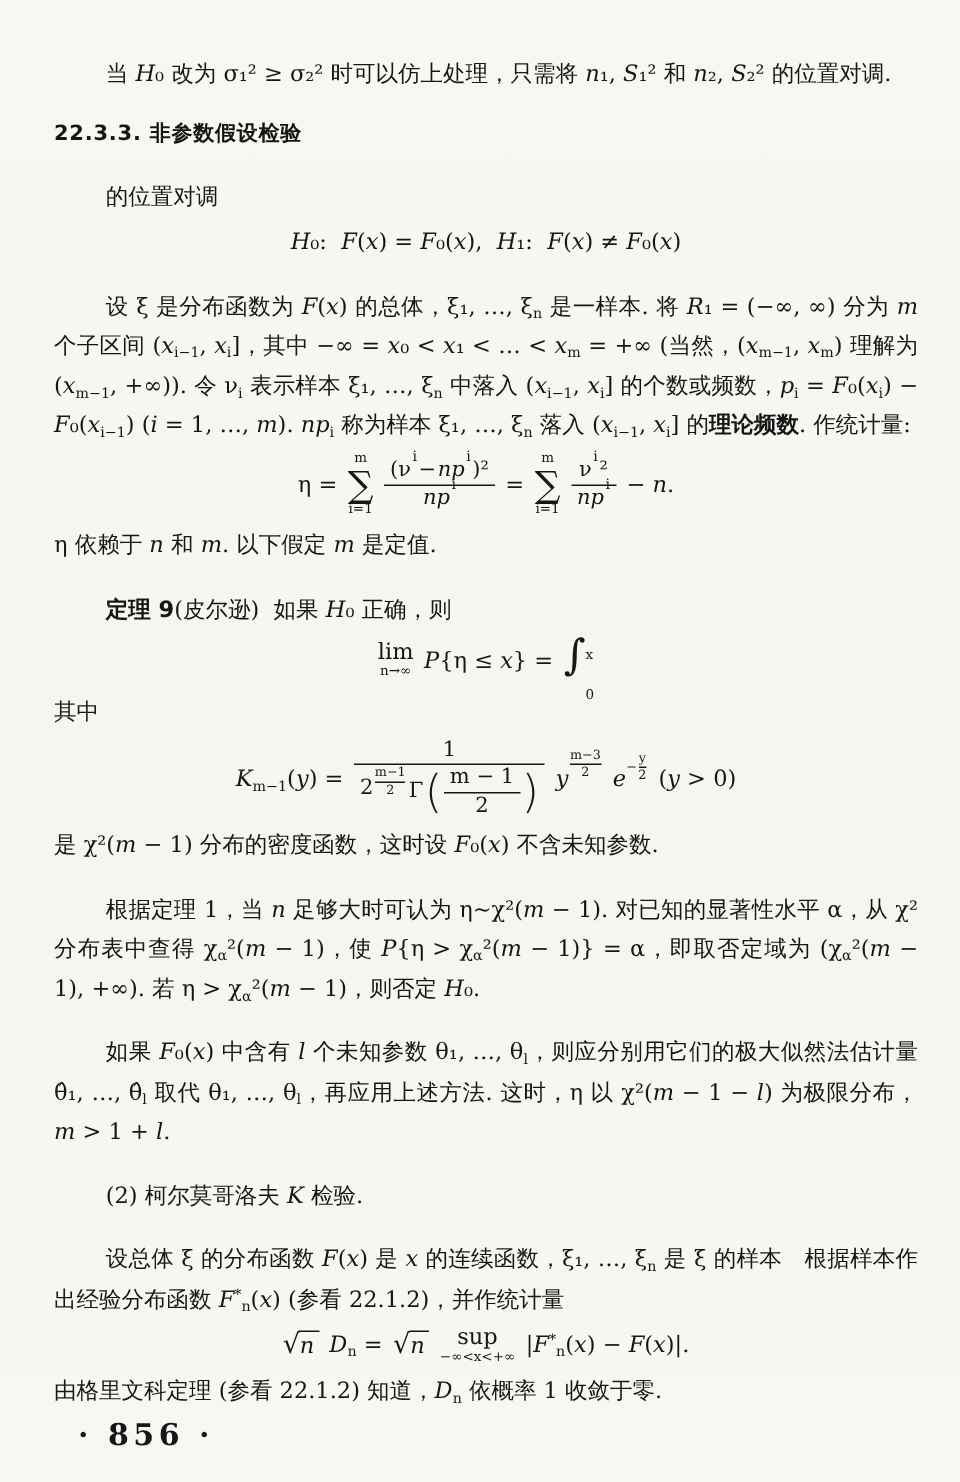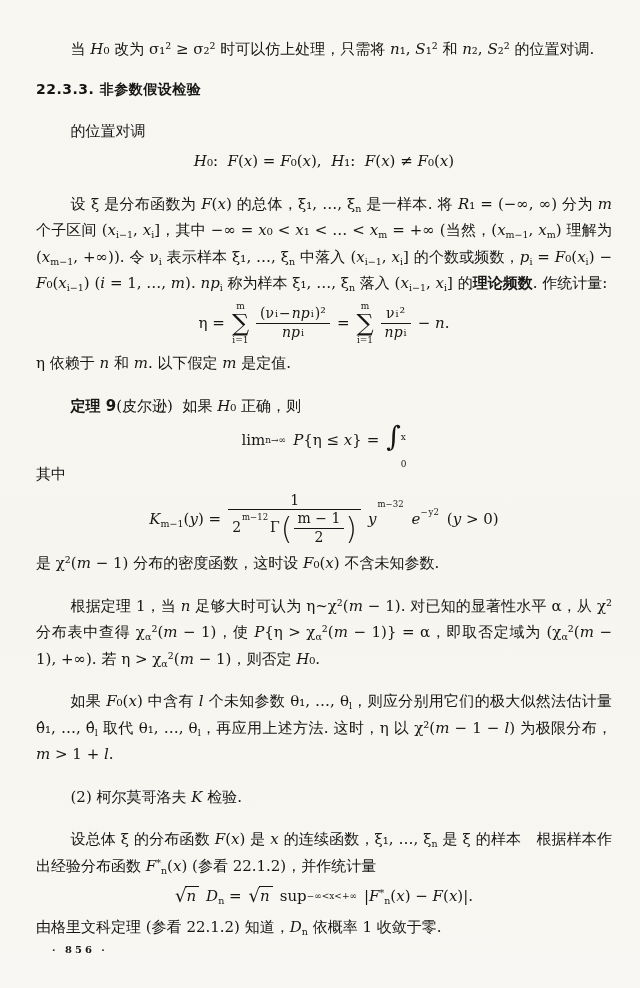--- a/index.html
+++ b/index.html
@@ -22,45 +22,45 @@
   .heading {
     font-family: "DejaVu Sans", "Liberation Sans", sans-serif;
     font-weight: bold; font-size: 14px; line-height: 26px;
     margin: 13px 0 9px; letter-spacing: 0.5px; text-align: left;
   }
   .subtitle { text-indent: 2.3em; }
 
   
   .formula { display: flex; justify-content: center; align-items: center; gap: 7px; margin: 4px 0; text-indent: 0; }
   .frac { display: inline-flex; flex-direction: column; align-items: center; font-size: 14px; line-height: 1.25; }
-  .frac .num, .frac .den { padding: 0 4px; display: inline-flex; align-items: center; gap: 1px; white-space: nowrap; }
+  .frac .num, .frac .den { padding: 0 4px; display: inline-flex; gap: 1px; white-space: nowrap; }
   .frac .bar { width: 100%; border-top: 1.4px solid #161616; height: 0; }
   .bigop { display: inline-flex; flex-direction: column; align-items: center; line-height: 1; }
   .bigop .lim { font-size: 9px; line-height: 1.2; }
   .bigop .sym { font-size: 24px; line-height: 1; }
-  .limop { display: inline-flex; flex-direction: row; align-items: center; }
+  .limop { display: inline-flex; flex-direction: column; align-items: center; }
   .limop .word { line-height: 1.1; }
   .limop .lsub { font-size: 9px; line-height: 1.2; white-space: nowrap; }
   .intwrap { display: inline-flex; }
   .int { font-size: 28px; line-height: 1; }
   .intlims { display: inline-flex; flex-direction: column; justify-content: space-between; height: 34px; font-size: 9px; padding: 1px 0 2px; }
-  .supfrac { display: inline-flex; flex-direction: row; align-items: center; font-size: 8.5px; line-height: 1.2; position: relative; top: -7px; margin: 0 1px; }
+  .supfrac { display: inline-flex; flex-direction: column; align-items: center; font-size: 8.5px; line-height: 1.2; position: relative; top: -7px; margin: 0 1px; }
   .supfrac .sbar { width: 100%; border-top: 0.9px solid #161616; height: 0; }
   .supfrac.inexp { top: 0; }
   .supexp { display: inline-flex; align-items: center; font-size: 8.5px; position: relative; top: -7px; }
   .powgroup { display: inline-flex; align-items: flex-start; }
   .bigparen { font-size: 30px; font-weight: 300; line-height: 0.9; font-family: "DejaVu Sans", "Liberation Sans", sans-serif; }
   .sqrt { display: inline-flex; align-items: flex-start; }
   .sqrt .rad { font-size: 18px; line-height: 1.1; }
   .sqrt .ovl { border-top: 1.4px solid #161616; line-height: 1.25; padding: 0 3px 0 1px; margin-left: -1px; font-style: italic; }
   .kden { display: flex; align-items: center; gap: 2px; }
 
   .pagenum {
     position: absolute; left: 52px; top: 944px;
-    font-weight: bold; font-size: 10px; letter-spacing: 3px;
+    font-weight: bold; font-size: 20px; letter-spacing: 3px;
   }
 </style>
 </head>
 <body>
 
 <div class="page">
 
   <p class="indent">当 <i>H</i>₀ 改为 σ₁² ≥ σ₂² 时可以仿上处理，只需将 <i>n</i>₁, <i>S</i>₁² 和 <i>n</i>₂, <i>S</i>₂² 的位置对调.</p>
 
   <h2 class="heading">22.3.3. 非参数假设检验</h2>

